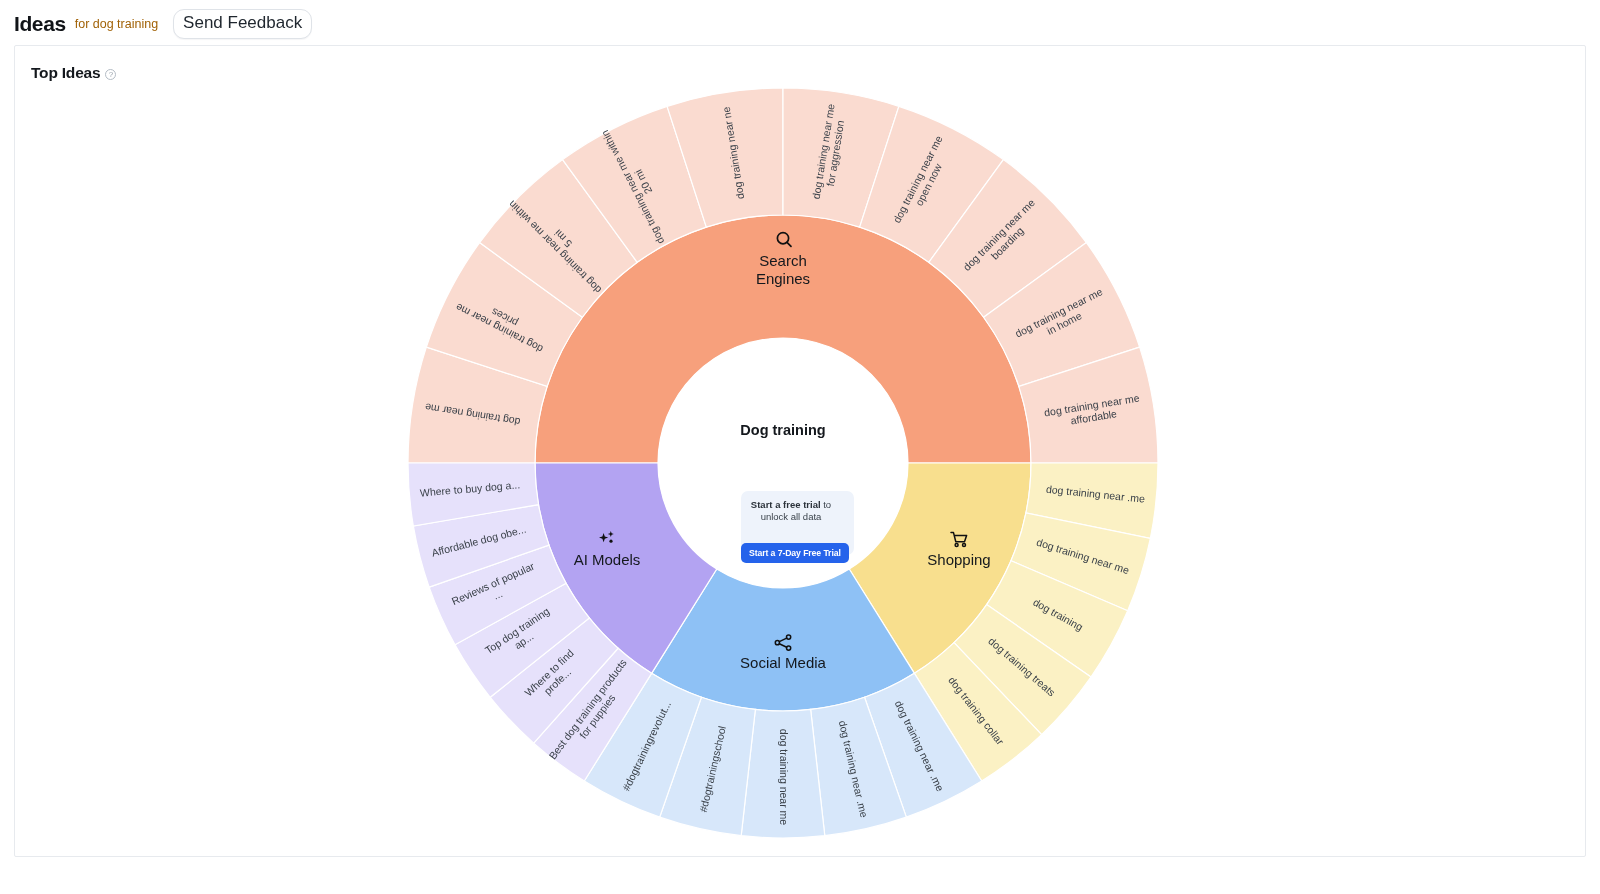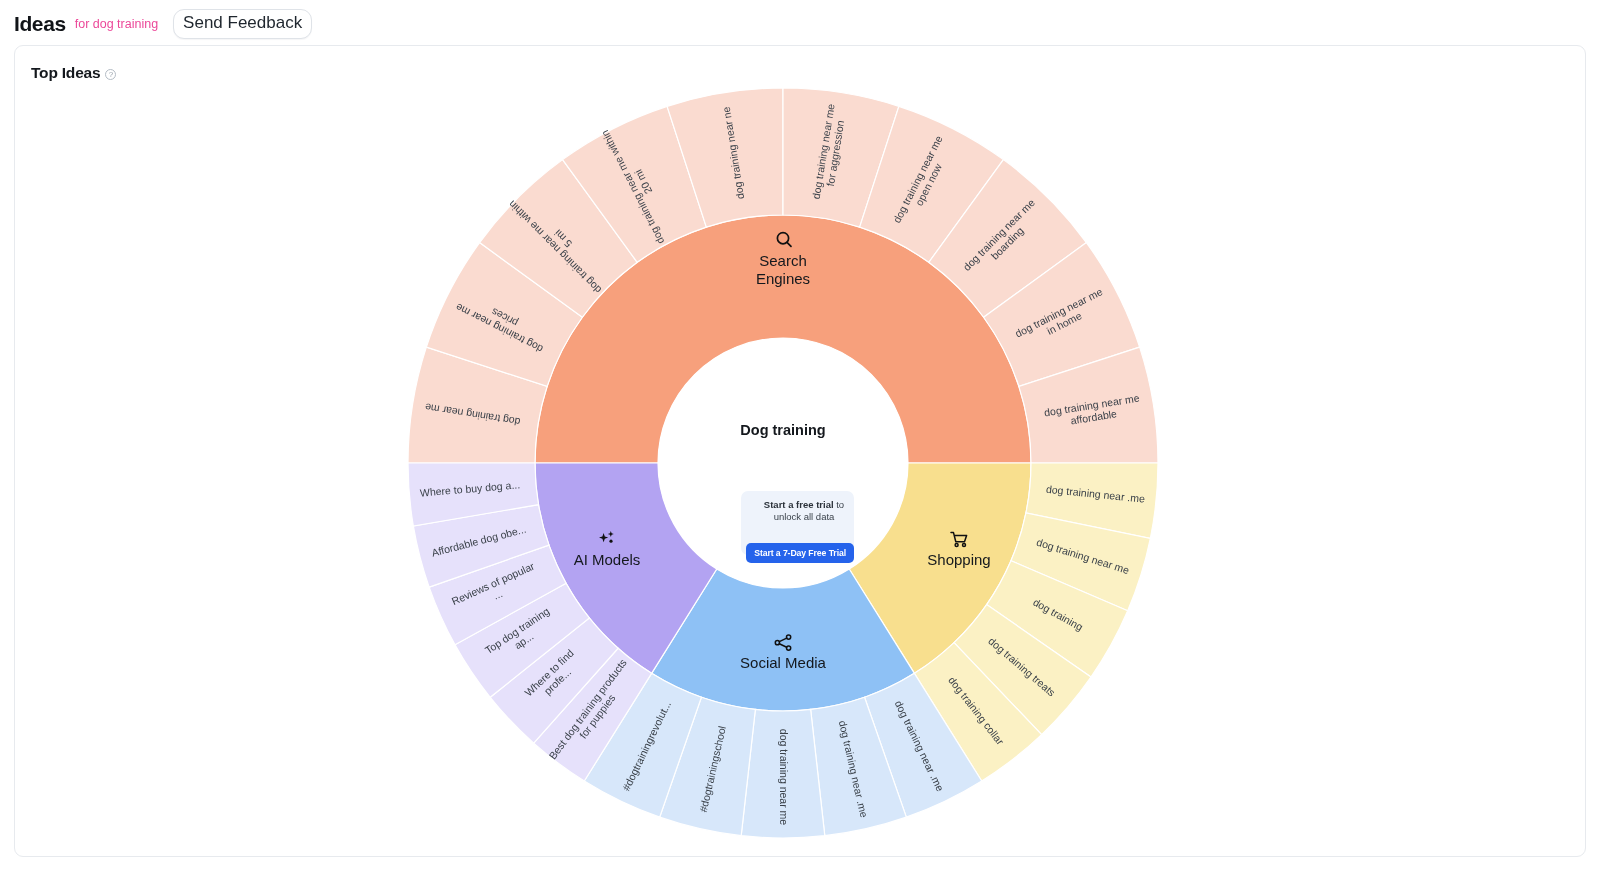--- a/index.html
+++ b/index.html
@@ -13,34 +13,34 @@
   .page { position: relative; width: 1600px; height: 894px; background:#fff; }
 
   
   .header {
     position: absolute; left: 0; top: 0; width: 1460px; height: 48px;
     display: flex; align-items: center; padding-left: 14px; gap: 9px;
   }
   .app-title {
     font-size: 21px; font-weight: 700; color: #111418; letter-spacing: -0.4px;
   }
-  .app-subtitle { font-size: 12.5px; color: #ec4899; font-weight: 400; }
+  .app-subtitle { font-size: 12.5px; color: #a16207; font-weight: 400; }
   .feedback-btn {
     margin-left: 6px;
     font-size: 17px; color: #1f262e; font-weight: 500;
     background: #fff; border: 1px solid #dfe3e8; border-radius: 11px;
     padding: 4px 9px 5px; cursor: pointer; line-height: 1.1;
     box-shadow: 0 1px 1px rgba(16,24,40,.04);
   }
 
   
   .card {
     position: absolute; left: 14px; top: 45px;
     width: 1572px; height: 812px;
-    background: #fff; border: 1px solid #e7eaee; border-radius: 9px;
+    background: #fff; border: 1px solid #e7eaee; border-radius: 2px;
   }
   .card-title-row {
     position: absolute; left: 16px; top: 18px;
     display: flex; align-items: center; gap: 5px;
   }
   .card-title { font-size: 15.5px; font-weight: 700; color: #14181d; letter-spacing: -0.2px; }
   .help-icon {
     width: 11px; height: 11px; border-radius: 50%;
     border: 1px solid #b4bcc5; color: #9aa3ad;
     font-size: 8px; line-height: 9px; text-align: center;
@@ -61,21 +61,21 @@
   .center-title {
     font-family: "Liberation Sans", sans-serif;
     font-size: 14.5px; font-weight: 700; fill: #14181d;
   }
 
   
   .cta-box {
     position: absolute;
     left: 726px; top: 445px; width: 113px; height: 64px;
     background: #eef3fb; border-radius: 7px;
-    display: flex; flex-direction: column; align-items: flex-end;
+    display: flex; flex-direction: column; align-items: flex-start;
     padding-top: 8px;
   }
   .cta-text {
     font-size: 9.5px; color: #2b323a; text-align: center; line-height: 1.28;
     font-weight: 600; width: 100px;
   }
   .cta-text .lite { font-weight: 400; color:#3b434c; }
   .cta-btn {
     margin-top: 20px;
     background: #2563eb; color: #fff; border: none; border-radius: 5px;

